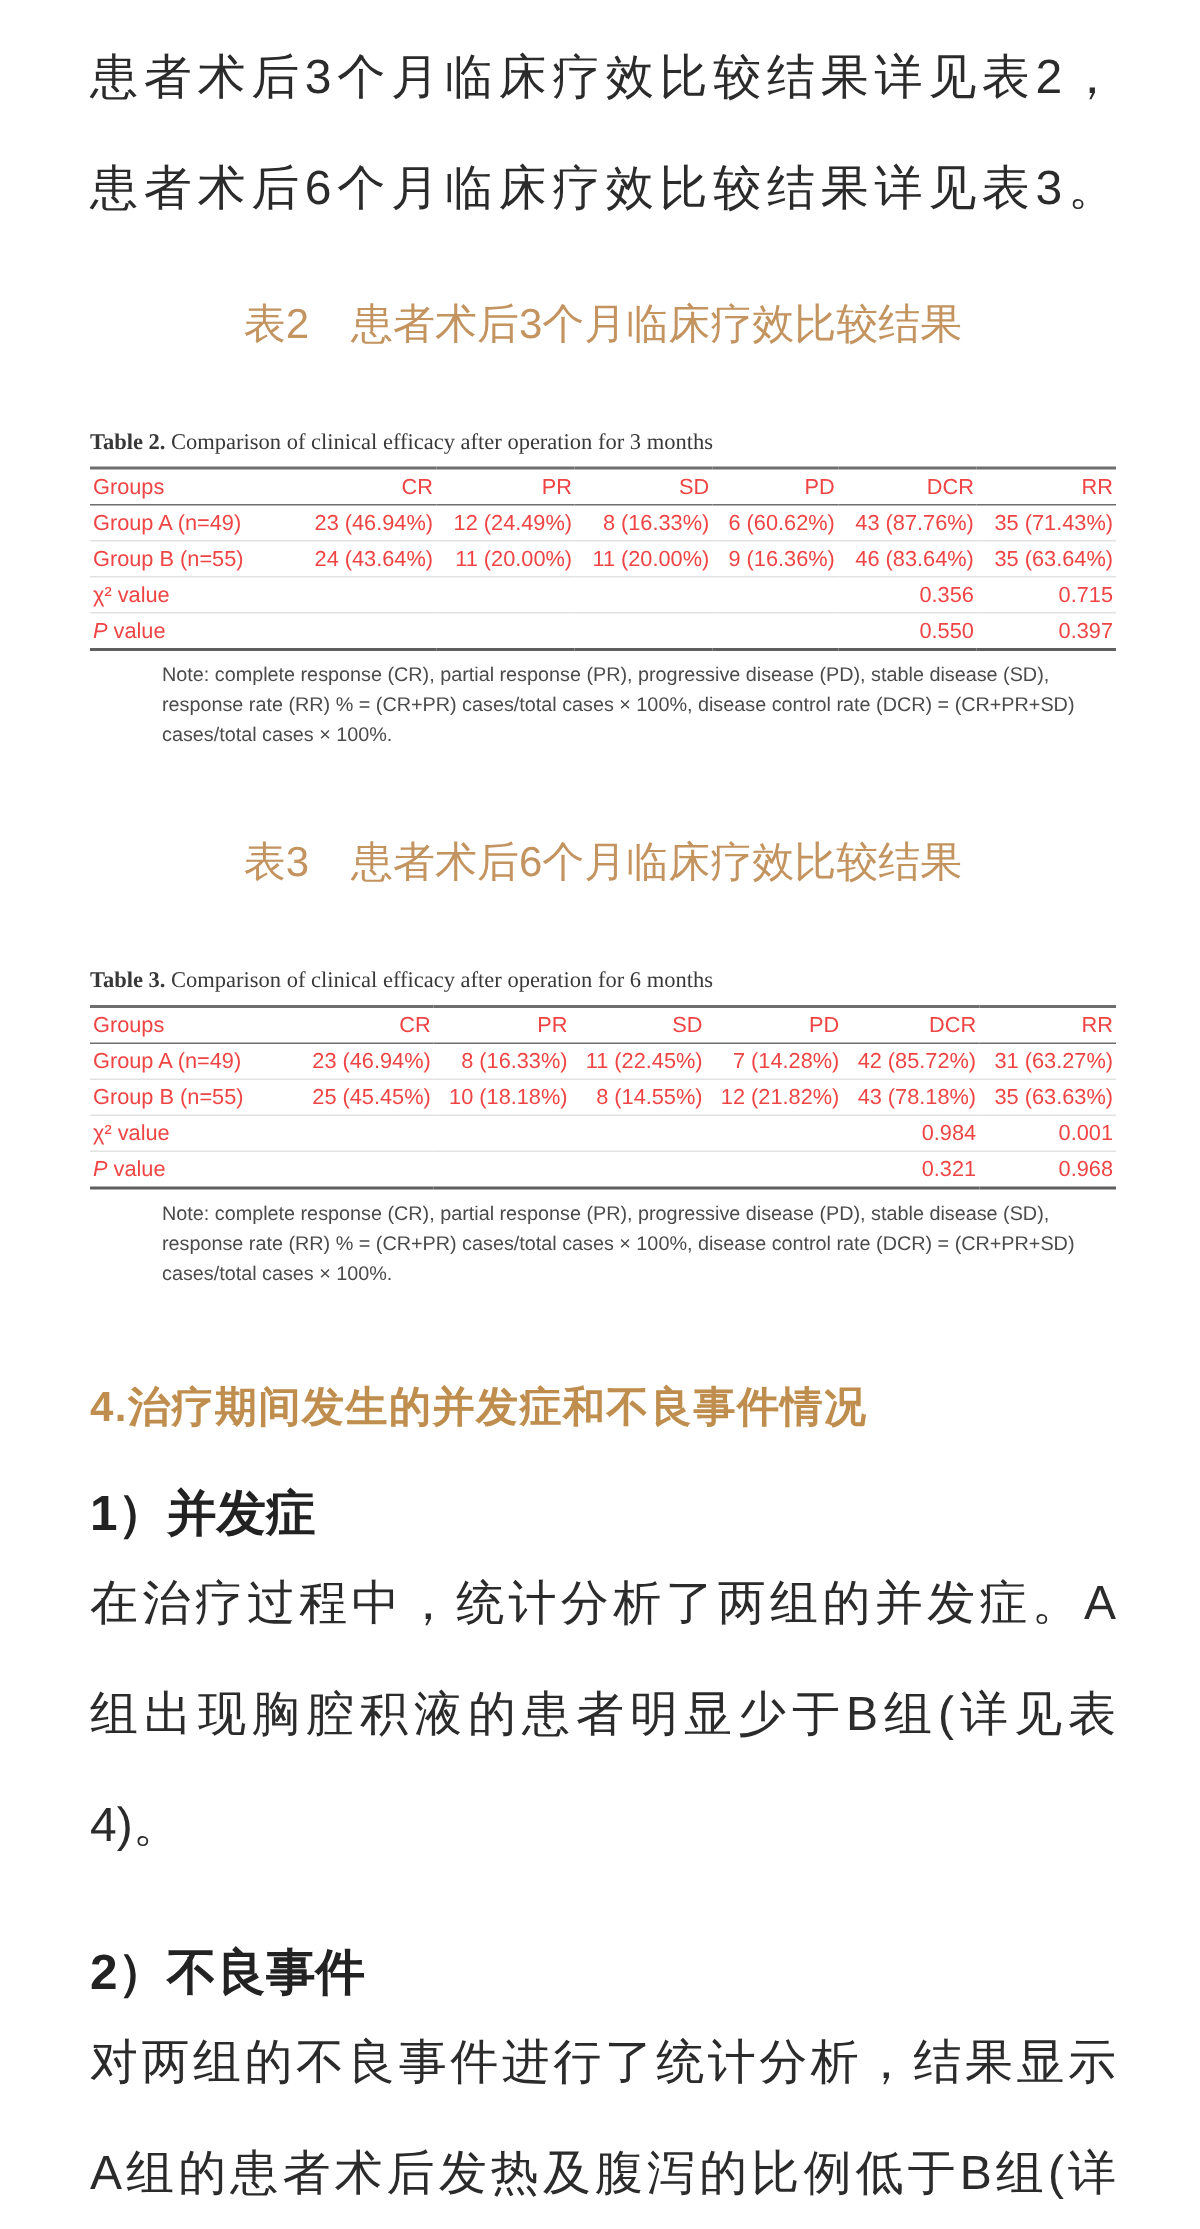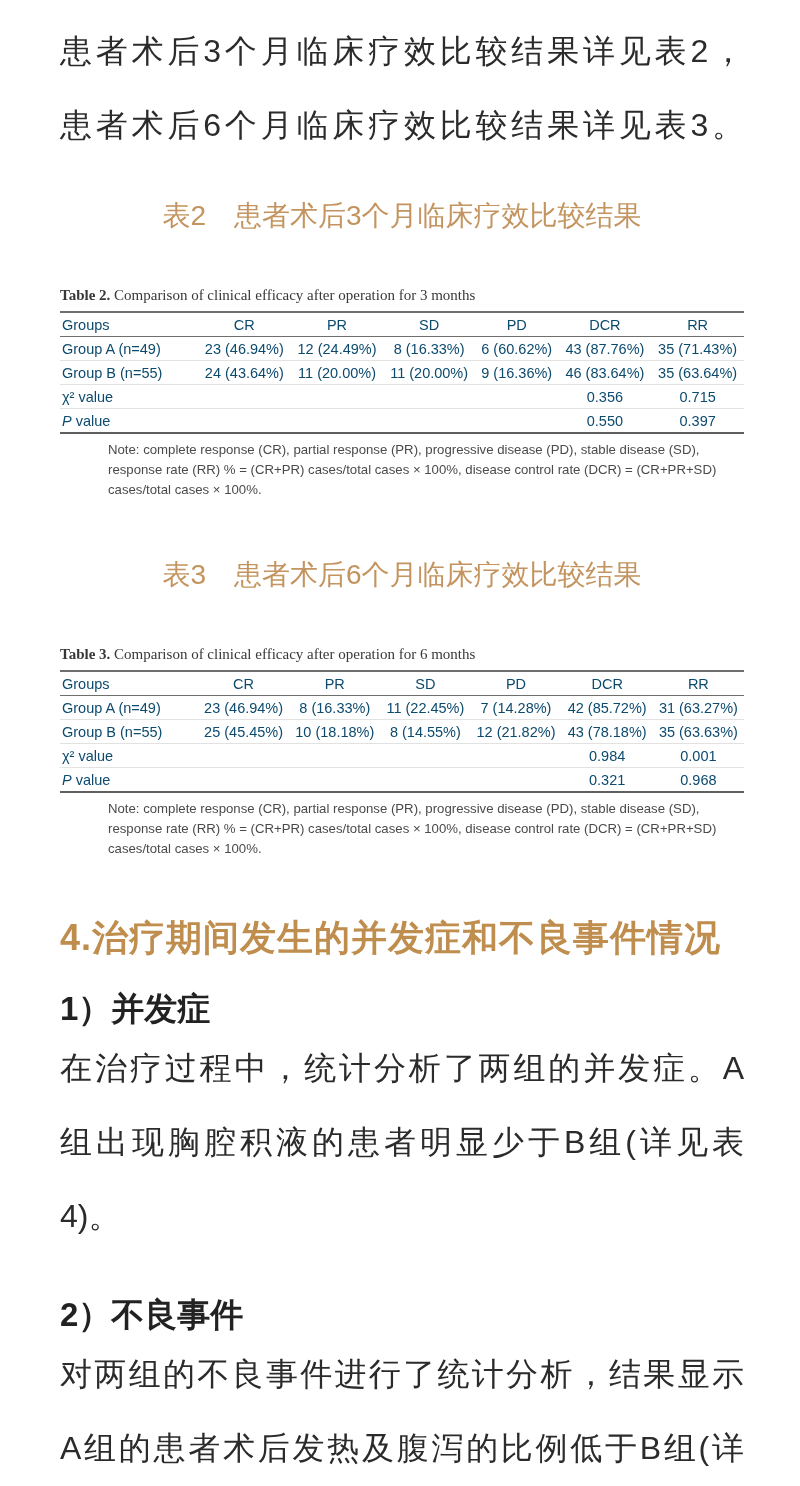--- a/index.html
+++ b/index.html
@@ -35,37 +35,37 @@
   
   .scan { margin-top: 52px; color: #3f3f3f; }
   .ttitle { font-size: 15px; line-height: 18px; margin-bottom: 7px; color: #383838; font-family: Liberation Serif, serif; }
   .ttitle .b { font-weight: bold; }
   table.datatable {
     width: 100%;
     border-collapse: collapse;
     border-top: 2px solid #6e6e6e;
     border-bottom: 2px solid #5f5f5f;
     font-size: 14.5px;
-    color: #0c4a6e;
+    color: #ef4444;
   }
   table.datatable thead tr { border-bottom: 1px solid #6e6e6e; }
   table.datatable tbody tr + tr { border-top: 1px solid #e2e2e2; }
   table.datatable th, table.datatable td {
     padding: 4px 2px 3px 2px;
     font-weight: normal;
     white-space: nowrap;
   }
   .cl { text-align: left; width: 134px; }
-  .cc { text-align: center; }
+  .cc { text-align: right; }
   .note { font-size: 13.2px; line-height: 1.5; margin-top: 6px; color: #4a4a4a; margin-left: 48px; }
 
   
   .h4 {
     margin: 56px 0 0 0;
-    font-size: 36px;
+    font-size: 28px;
     line-height: 46px;
     font-weight: bold;
     color: #bf8e4e;
     letter-spacing: 1px;
   }
   .sub {
     margin: 0;
     font-size: 33px;
     line-height: 44px;
     font-weight: bold;

